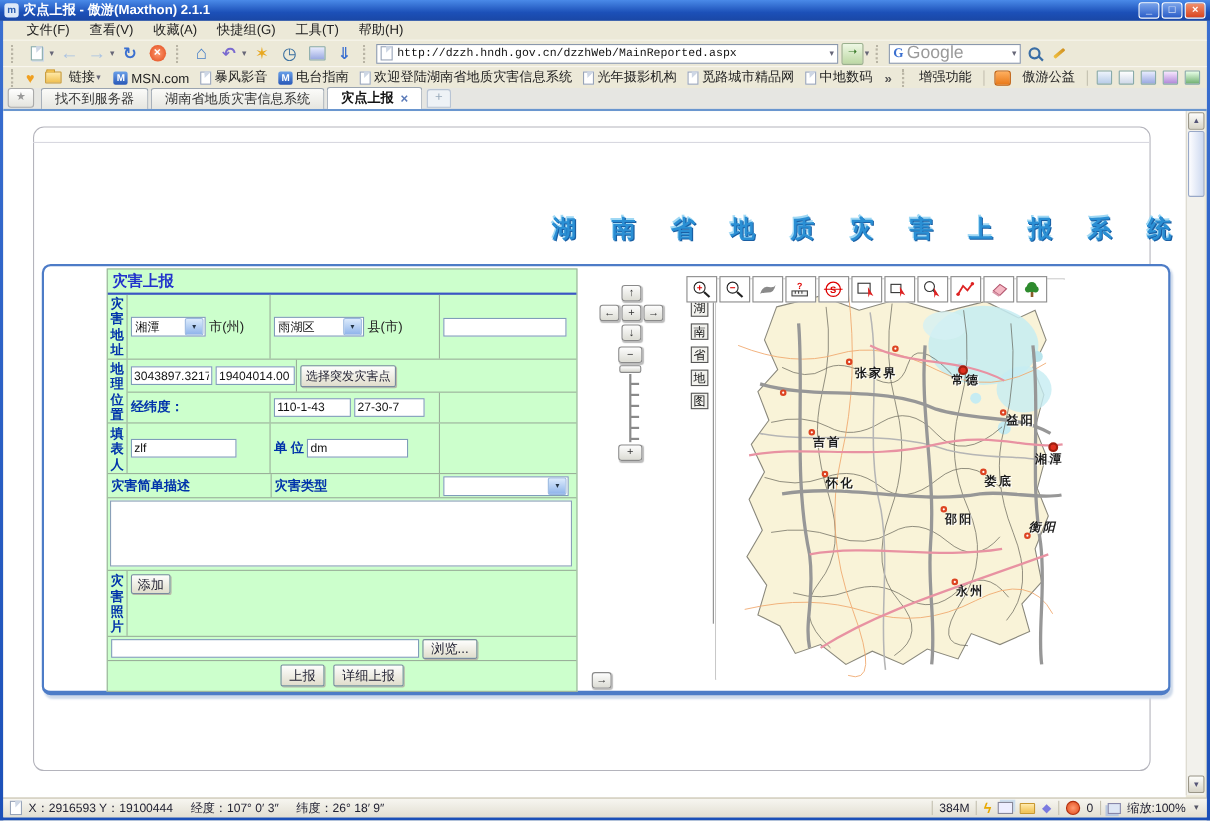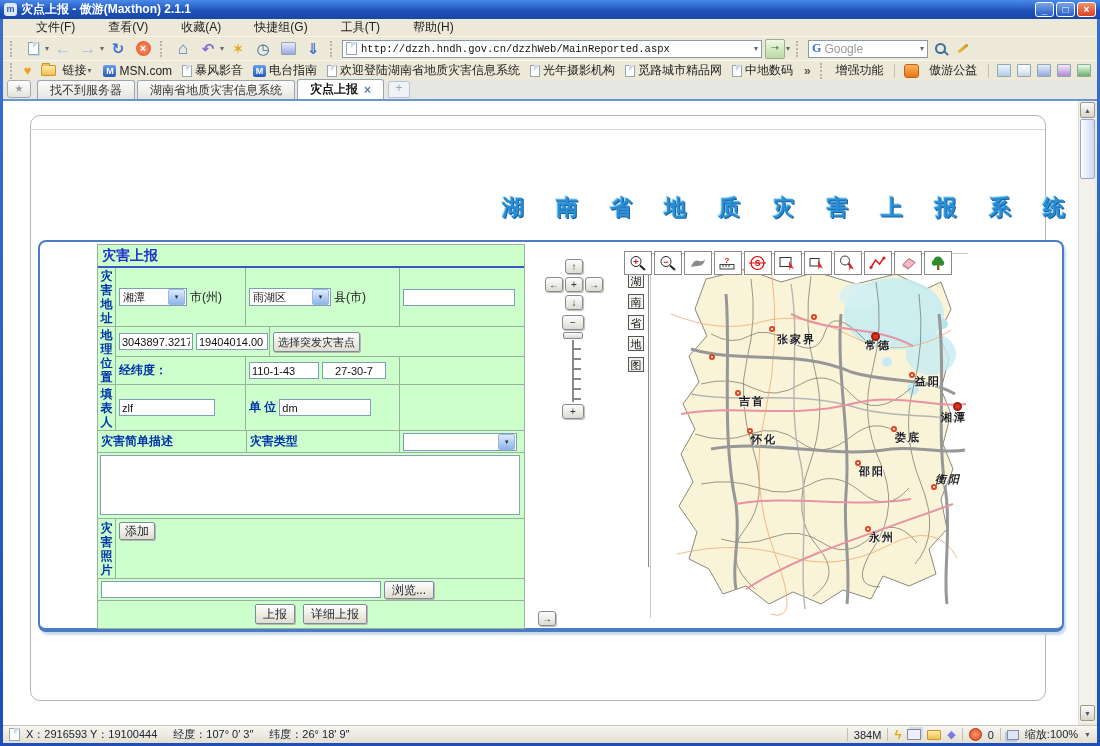--- a/index.html
+++ b/index.html
@@ -17,21 +17,21 @@
   .win-btns{margin-left:auto;display:flex;gap:2px;padding-right:4px}
   .win-btn{width:19px;height:15px;border:1px solid #fff;border-radius:3px;
     background:linear-gradient(#7aa4ea,#2a5dc8);color:#fff;font-size:10px;line-height:13px;
     text-align:center;box-sizing:border-box}
   .win-btn.close{background:linear-gradient(#f0926e,#d8431f)}
   .frame-l,.frame-r{position:absolute;top:19px;width:3px;height:727px;background:linear-gradient(#3a6fd0,#1c50b8)}
   .frame-l{left:0}.frame-r{left:1097px}
   .frame-b{position:absolute;left:0;top:743px;width:1100px;height:3px;background:#1c50b8}
 
   .menubar{position:absolute;left:3px;top:19px;width:1094px;height:17px;background:#ece9d8;
-    display:flex;align-items:center;gap:15px;padding-left:24px;box-sizing:border-box}
+    display:flex;align-items:center;gap:0;padding-left:12px;box-sizing:border-box}
   .menu-item{padding:1px 9px;cursor:default}
 
   .toolbar{position:absolute;left:3px;top:36px;width:1094px;height:24px;background:#ece9d8;
     border-top:1px solid #f8f6ee;display:flex;align-items:center;padding:0 4px;box-sizing:border-box;gap:3px}
   .grip{width:4px;height:16px;border-left:2px dotted #b8b4a4;margin:0 3px}
   .tb-ic{width:22px;height:20px;display:flex;align-items:center;justify-content:center;font-size:15px;border-radius:3px}
   .arrow-ic{color:#a9c2e2;font-weight:bold;font-size:17px}
   .dd{font-size:8px;color:#667;margin-left:-2px}
   .stop-ic{width:15px;height:15px;border-radius:50%;background:radial-gradient(#ff9a70,#e04818);color:#fff;
     font-size:11px;line-height:15px;text-align:center;font-weight:bold}
@@ -39,21 +39,21 @@
   .page-ic::after{content:'';position:absolute;right:-1px;top:-1px;border:3px solid;border-color:#cdd6e4 transparent transparent #cdd6e4}
   .newpage .page-ic{border-color:#8aa;box-shadow:1px 1px 0 #cbd8ea}
   .urlbox{width:420px;height:18px;background:#fff;border:1px solid #8a98ac;display:flex;align-items:center;
     gap:4px;padding:0 3px;box-sizing:border-box;font-size:11px}
   .urlbox .txt{flex:1;white-space:nowrap;overflow:hidden;color:#111;font-family:"Liberation Mono","DejaVu Sans Mono",monospace;font-size:10.5px}
   .go-btn{width:18px;height:18px;border:1px solid #9ab08e;background:linear-gradient(#eef8e4,#bcd8a4);
     color:#3a7a2a;font-size:10px;text-align:center;line-height:16px;border-radius:2px}
   .searchbox{width:120px;height:18px;background:#fff;border:1px solid #8a98ac;display:flex;align-items:center;
     gap:3px;padding:0 3px;box-sizing:border-box}
   .g-logo{color:#3a6fd0;font-weight:bold;font-size:12px;font-family:"Liberation Serif","DejaVu Serif",serif}
-  .search-txt{color:#9a9a9a;flex:1;font-size:12px}
+  .search-txt{color:#9a9a9a;flex:1;font-size:16px}
   .mag{width:7px;height:7px;border:2px solid #3a6ea5;border-radius:50%;position:relative;margin:0 4px}
   .mag::after{content:'';position:absolute;width:6px;height:2px;background:#3a6ea5;right:-5px;bottom:-2px;transform:rotate(45deg)}
   .pencil{width:12px;height:3px;background:linear-gradient(90deg,#f0c040,#d09020);transform:rotate(-40deg);border-radius:1px;margin:0 4px}
 
   .bookmarksbar{position:absolute;left:3px;top:60px;width:1094px;height:20px;background:#ece9d8;
     border-top:1px solid #f8f6ee;display:flex;align-items:center;padding:0 4px;box-sizing:border-box;gap:2px;white-space:nowrap}
   .heart-ic{color:#f0a020;font-size:13px;margin:0 3px}
   .folder-ic{width:13px;height:9px;background:linear-gradient(#ffe9a8,#f0c050);border:1px solid #c89830;border-radius:1px;position:relative;margin-right:3px}
   .folder-ic::before{content:'';position:absolute;left:0;top:-3px;width:6px;height:2px;background:#f0c050;border:1px solid #c89830;border-bottom:none;border-radius:1px 1px 0 0}
   .bm{display:flex;align-items:center;gap:3px;padding:1px 5px;cursor:default}
@@ -348,21 +348,21 @@
               <input class="xp-input" style="width: 72px;" value="19404014.00">
             </div>
             <div class="cell" style="width:124px">
               <button class="xp-btn" style="font-size:11px;padding:1px 4px">选择突发灾害点</button>
             </div>
           </div>
           <div style="display:flex;height:27px">
             <div class="cell b lab" style="width:130px">经纬度：</div>
             <div class="cell b" style="width:154px">
               <input class="xp-input" style="width: 70px;" value="110-1-43">
-              <input class="xp-input" style="width: 64px; text-align: center;" value="27-30-7">
+              <input class="xp-input" style="width: 64px;" value="27-30-7">
             </div>
             <div class="cell" style="width:124px"></div>
           </div>
         </div>
       </div>
 
       <div class="frow" style="height:46px">
         <div class="vlab">填表人</div>
         <div class="cell b" style="width:130px">
           <input class="xp-input" style="width: 96px;" value="zlf">

